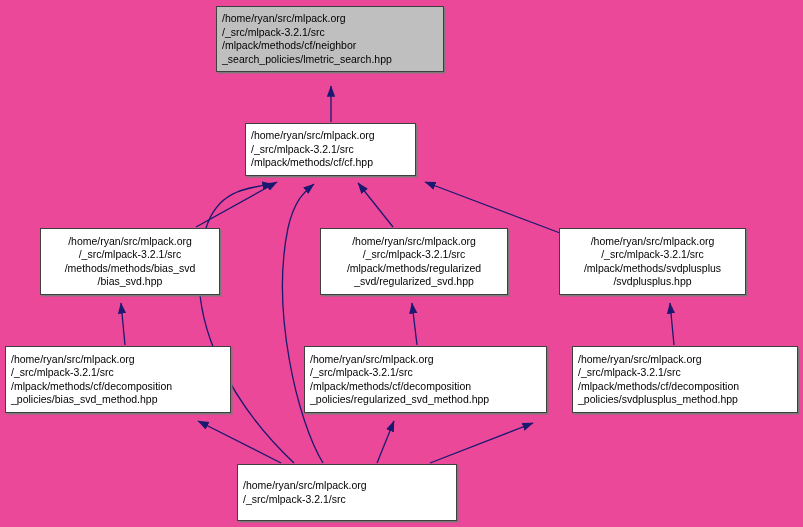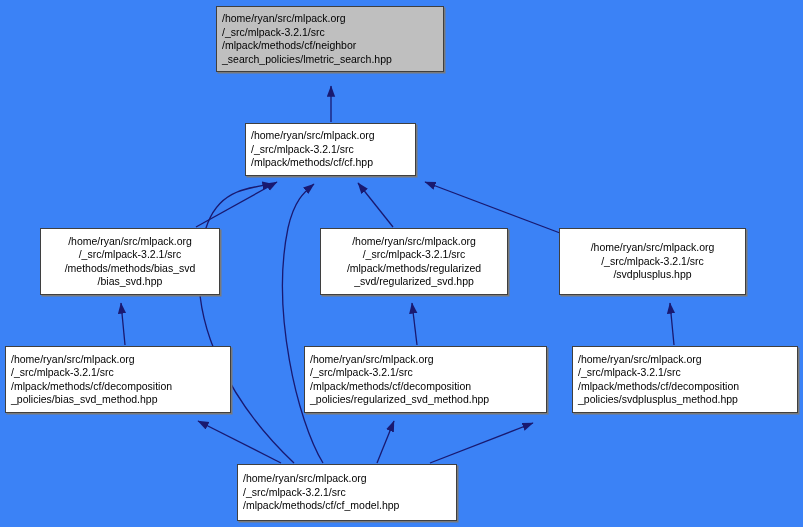--- a/index.html
+++ b/index.html
@@ -51,21 +51,21 @@
     text-align: left;
     align-items: flex-start;
   }
   .node-line {
     display: block;
   }
 </style>
 </head>
 <body>
 
-<div id="graph-canvas" style="width: 803px; height: 527px; background: #3b82f6;">
+<div id="graph-canvas" style="width: 803px; height: 527px; background: #ec4899;">
 
   <svg id="edge-layer" width="803" height="527" viewBox="0 0 803 527" xmlns="http://www.w3.org/2000/svg">
     <defs>
       <marker id="arrowhead" markerWidth="9" markerHeight="9" refX="8.2" refY="3.2" orient="auto" markerUnits="strokeWidth">
         <path d="M0,0 L8.6,3.2 L0,6.4 z" fill="#191970"></path>
       </marker>
     </defs>
     <g id="edge-group">
         <path d="M 331 122 L 331 86" fill="none" stroke="#191970" stroke-width="1.3" marker-end="url(#arrowhead)"></path>
         <path d="M 196 227 L 277 182" fill="none" stroke="#191970" stroke-width="1.3" marker-end="url(#arrowhead)"></path>
@@ -80,20 +80,20 @@
         <path d="M 323 463 C 297 420 271 310 288 228 C 294 201 304 192 314 184" fill="none" stroke="#191970" stroke-width="1.3" marker-end="url(#arrowhead)"></path>
         <path d="M 294 463 C 240 412 178 322 206 228 C 218 190 247 188 273 184" fill="none" stroke="#191970" stroke-width="1.3" marker-end="url(#arrowhead)"></path>
       </g>
   </svg>
 
   <div id="node-layer">
       <div class="node root lefted" style="left: 216px; top: 6px; width: 228px; height: 66px; border-color: rgb(63, 63, 63); background: rgb(191, 191, 191); color: rgb(0, 0, 0);"><span class="node-line">/home/ryan/src/mlpack.org</span><span class="node-line">/_src/mlpack-3.2.1/src</span><span class="node-line">/mlpack/methods/cf/neighbor</span><span class="node-line">_search_policies/lmetric_search.hpp</span></div>
       <div class="node lefted" style="left: 245px; top: 123px; width: 171px; height: 53px; border-color: rgb(63, 63, 63); background: rgb(255, 255, 255); color: rgb(0, 0, 0);"><span class="node-line">/home/ryan/src/mlpack.org</span><span class="node-line">/_src/mlpack-3.2.1/src</span><span class="node-line">/mlpack/methods/cf/cf.hpp</span></div>
       <div class="node centered" style="left: 40px; top: 228px; width: 180px; height: 67px; border-color: rgb(63, 63, 63); background: rgb(255, 255, 255); color: rgb(0, 0, 0);"><span class="node-line">/home/ryan/src/mlpack.org</span><span class="node-line">/_src/mlpack-3.2.1/src</span><span class="node-line">/methods/methods/bias_svd</span><span class="node-line">/bias_svd.hpp</span></div>
       <div class="node centered" style="left: 320px; top: 228px; width: 188px; height: 67px; border-color: rgb(63, 63, 63); background: rgb(255, 255, 255); color: rgb(0, 0, 0);"><span class="node-line">/home/ryan/src/mlpack.org</span><span class="node-line">/_src/mlpack-3.2.1/src</span><span class="node-line">/mlpack/methods/regularized</span><span class="node-line">_svd/regularized_svd.hpp</span></div>
-      <div class="node centered" style="left: 559px; top: 228px; width: 187px; height: 67px; border-color: rgb(63, 63, 63); background: rgb(255, 255, 255); color: rgb(0, 0, 0);"><span class="node-line">/home/ryan/src/mlpack.org</span><span class="node-line">/_src/mlpack-3.2.1/src</span><span class="node-line">/svdplusplus.hpp</span></div>
+      <div class="node centered" style="left: 559px; top: 228px; width: 187px; height: 67px; border-color: rgb(63, 63, 63); background: rgb(255, 255, 255); color: rgb(0, 0, 0);"><span class="node-line">/home/ryan/src/mlpack.org</span><span class="node-line">/_src/mlpack-3.2.1/src</span><span class="node-line">/mlpack/methods/svdplusplus</span><span class="node-line">/svdplusplus.hpp</span></div>
       <div class="node lefted" style="left: 5px; top: 346px; width: 226px; height: 67px; border-color: rgb(63, 63, 63); background: rgb(255, 255, 255); color: rgb(0, 0, 0);"><span class="node-line">/home/ryan/src/mlpack.org</span><span class="node-line">/_src/mlpack-3.2.1/src</span><span class="node-line">/mlpack/methods/cf/decomposition</span><span class="node-line">_policies/bias_svd_method.hpp</span></div>
       <div class="node lefted" style="left: 304px; top: 346px; width: 243px; height: 67px; border-color: rgb(63, 63, 63); background: rgb(255, 255, 255); color: rgb(0, 0, 0);"><span class="node-line">/home/ryan/src/mlpack.org</span><span class="node-line">/_src/mlpack-3.2.1/src</span><span class="node-line">/mlpack/methods/cf/decomposition</span><span class="node-line">_policies/regularized_svd_method.hpp</span></div>
       <div class="node lefted" style="left: 572px; top: 346px; width: 226px; height: 67px; border-color: rgb(63, 63, 63); background: rgb(255, 255, 255); color: rgb(0, 0, 0);"><span class="node-line">/home/ryan/src/mlpack.org</span><span class="node-line">/_src/mlpack-3.2.1/src</span><span class="node-line">/mlpack/methods/cf/decomposition</span><span class="node-line">_policies/svdplusplus_method.hpp</span></div>
-      <div class="node lefted" style="left: 237px; top: 464px; width: 220px; height: 57px; border-color: rgb(63, 63, 63); background: rgb(255, 255, 255); color: rgb(0, 0, 0);"><span class="node-line">/home/ryan/src/mlpack.org</span><span class="node-line">/_src/mlpack-3.2.1/src</span><span class="node-line">/mlpack/methods/cf/cf_model.hpp</span></div>
+      <div class="node lefted" style="left: 237px; top: 464px; width: 220px; height: 57px; border-color: rgb(63, 63, 63); background: rgb(255, 255, 255); color: rgb(0, 0, 0);"><span class="node-line">/home/ryan/src/mlpack.org</span><span class="node-line">/_src/mlpack-3.2.1/src</span></div>
     </div>
 
 </div>
 
 </body></html>

